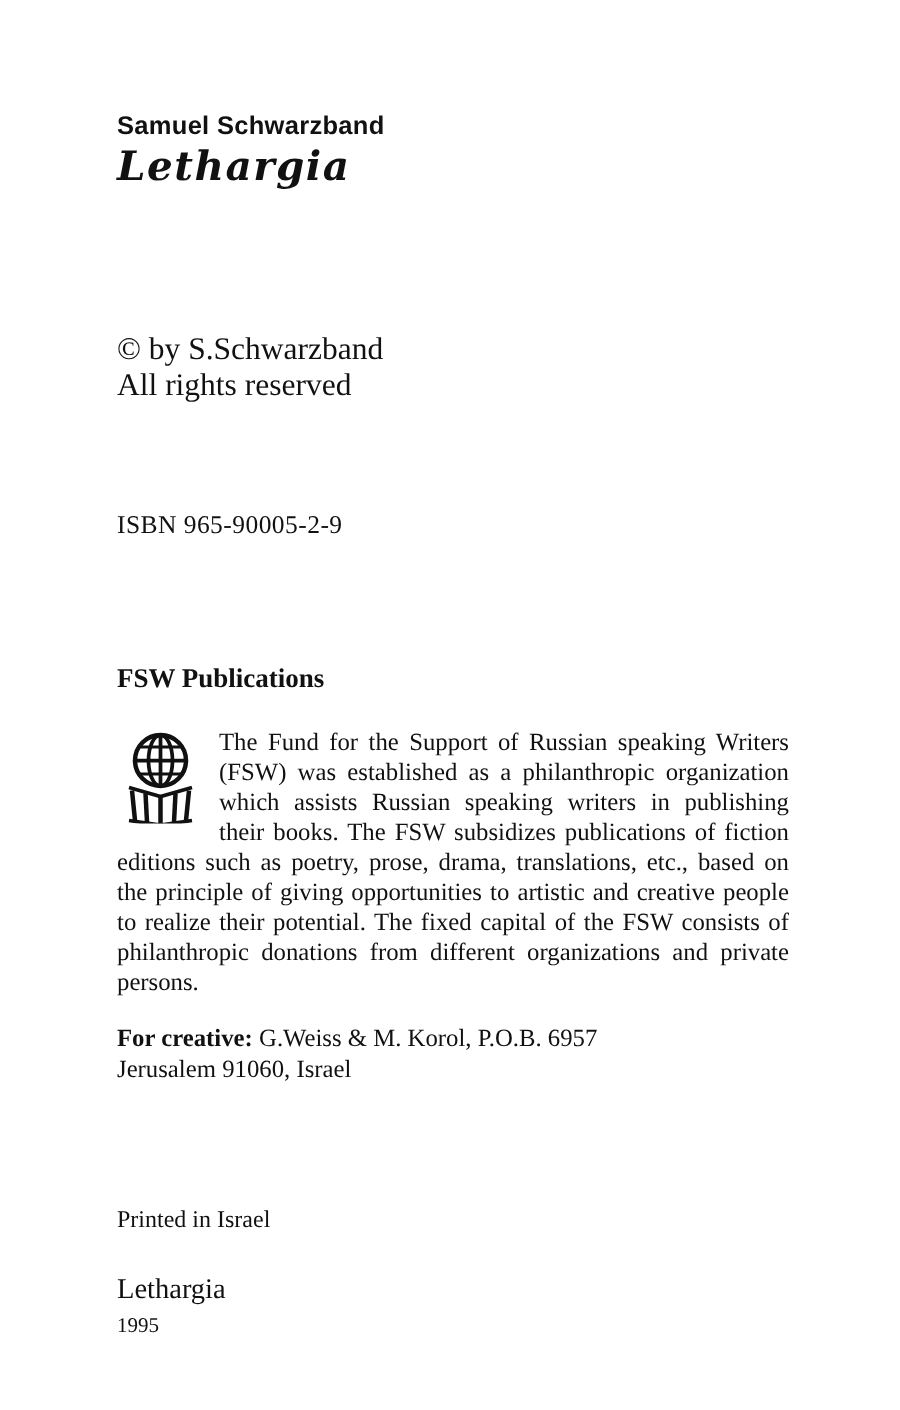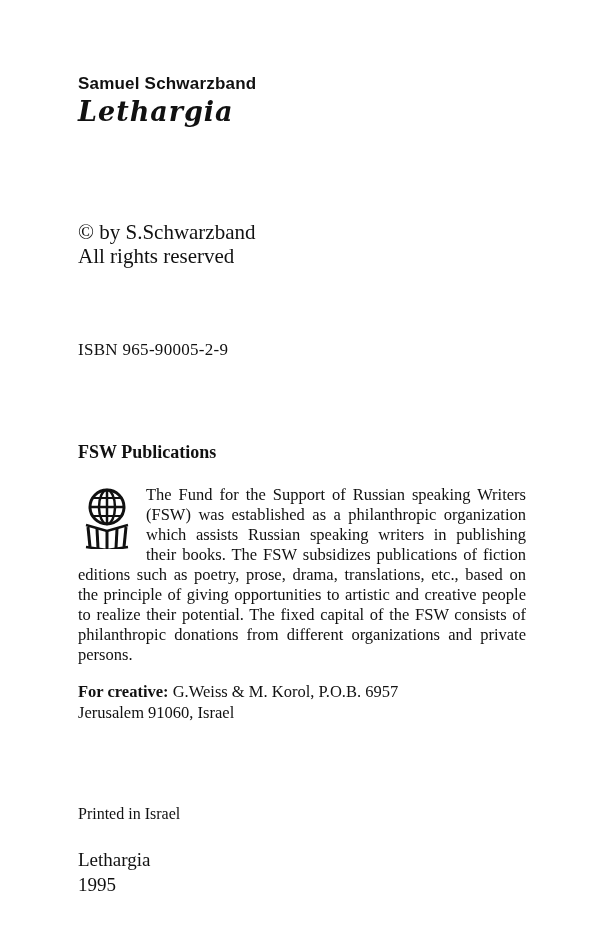--- a/index.html
+++ b/index.html
@@ -78,21 +78,21 @@
   .printed {
     margin-top: 82px;
     font-size: 16px;
   }
   .city {
     margin-top: 24px;
     font-size: 19px;
     line-height: 25px;
   }
   .year {
-    font-size: 19px;
+    font-size: 14px;
     line-height: 25px;
   }
   svg { display: block; }
 </style>
 </head>
 <body>
 
 <div class="page">
 
   <div class="author">Samuel Schwarzband</div>

